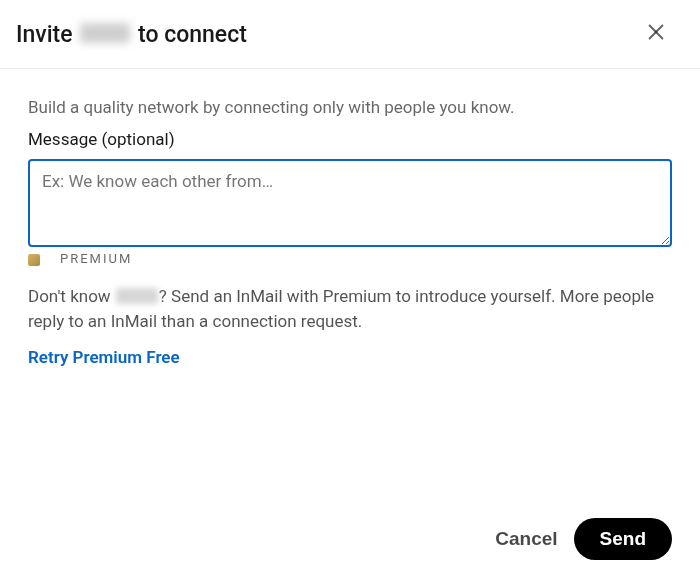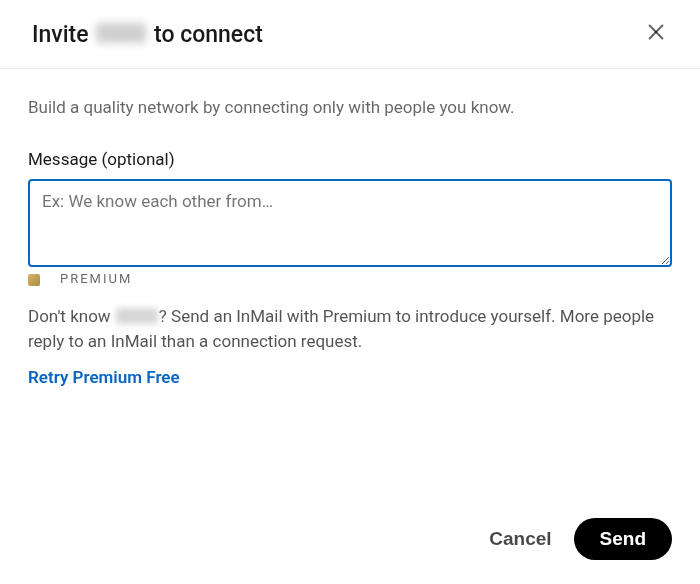--- a/index.html
+++ b/index.html
@@ -13,21 +13,21 @@
     .modal {
       width: 100%;
       height: 100%;
       display: flex;
       flex-direction: column;
     }
     .header {
       display: flex;
       align-items: center;
       justify-content: space-between;
-      padding: 18px 28px 18px 32px;
+      padding: 18px 28px 18px 16px;
       border-bottom: 1px solid rgba(0,0,0,0.08);
     }
     .title {
       font-size: 23px;
       font-weight: 500;
       color: rgba(0,0,0,0.9);
     }
     .title .redacted {
       display: inline-block;
       vertical-align: middle;
@@ -51,21 +51,21 @@
       border-radius: 50%;
     }
     .close-btn svg { width: 22px; height: 22px; }
     .body {
       padding: 28px 28px 0 28px;
       flex: 1;
     }
     .subtitle {
       font-size: 17px;
       color: rgba(0,0,0,0.6);
-      margin-bottom: 32px;
+      margin-bottom: 12px;
     }
     .label {
       font-size: 17px;
       color: rgba(0,0,0,0.9);
       margin-bottom: 10px;
       display: block;
     }
     .message-box {
       width: 100%;
       height: 88px;
@@ -128,21 +128,21 @@
       font-size: 17px;
       font-weight: 600;
       color: #0a66c2;
       text-decoration: none;
       cursor: pointer;
     }
     .footer {
       display: flex;
       justify-content: flex-end;
       align-items: center;
-      gap: 8px;
+      gap: 2px;
       padding: 20px 28px 24px 0;
     }
     .btn-cancel {
       background: transparent;
       border: none;
       font-size: 19px;
       font-weight: 600;
       color: rgba(0,0,0,0.72);
       padding: 10px 14px;
       cursor: pointer;

